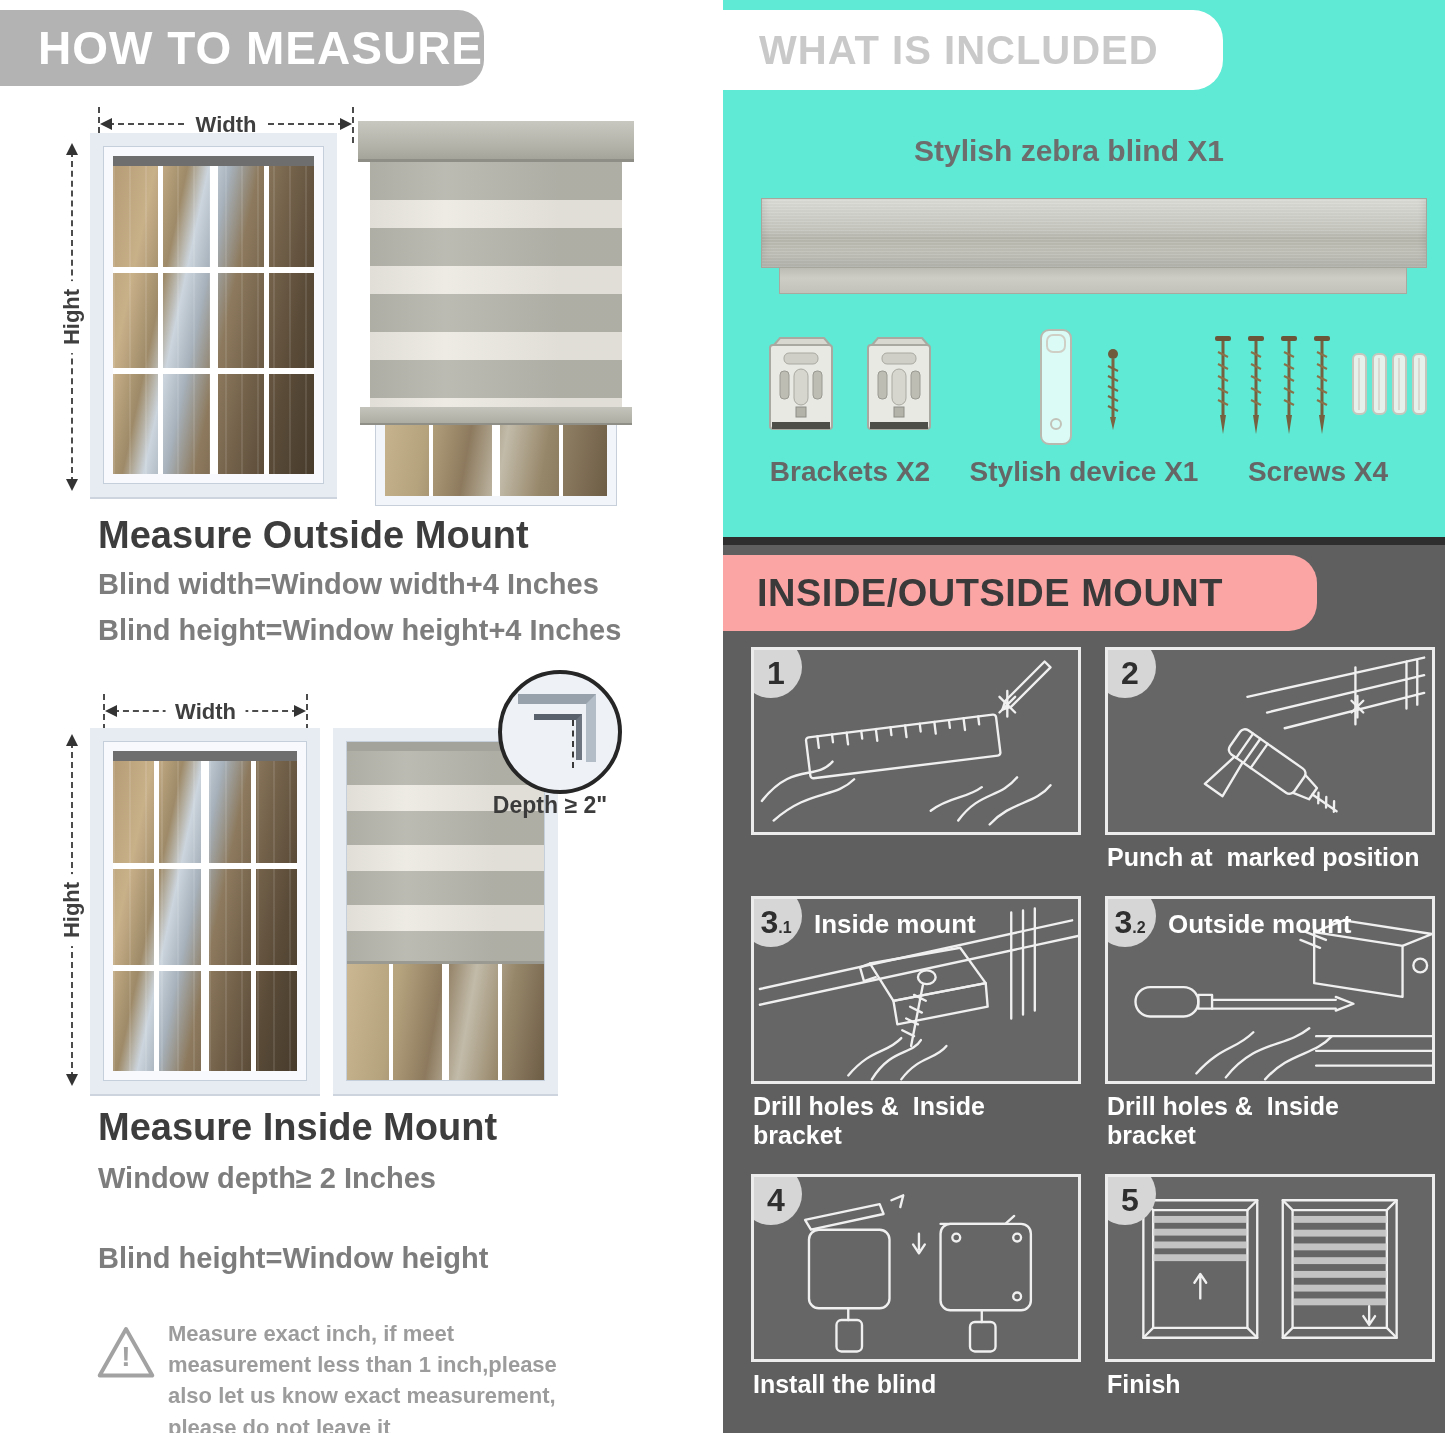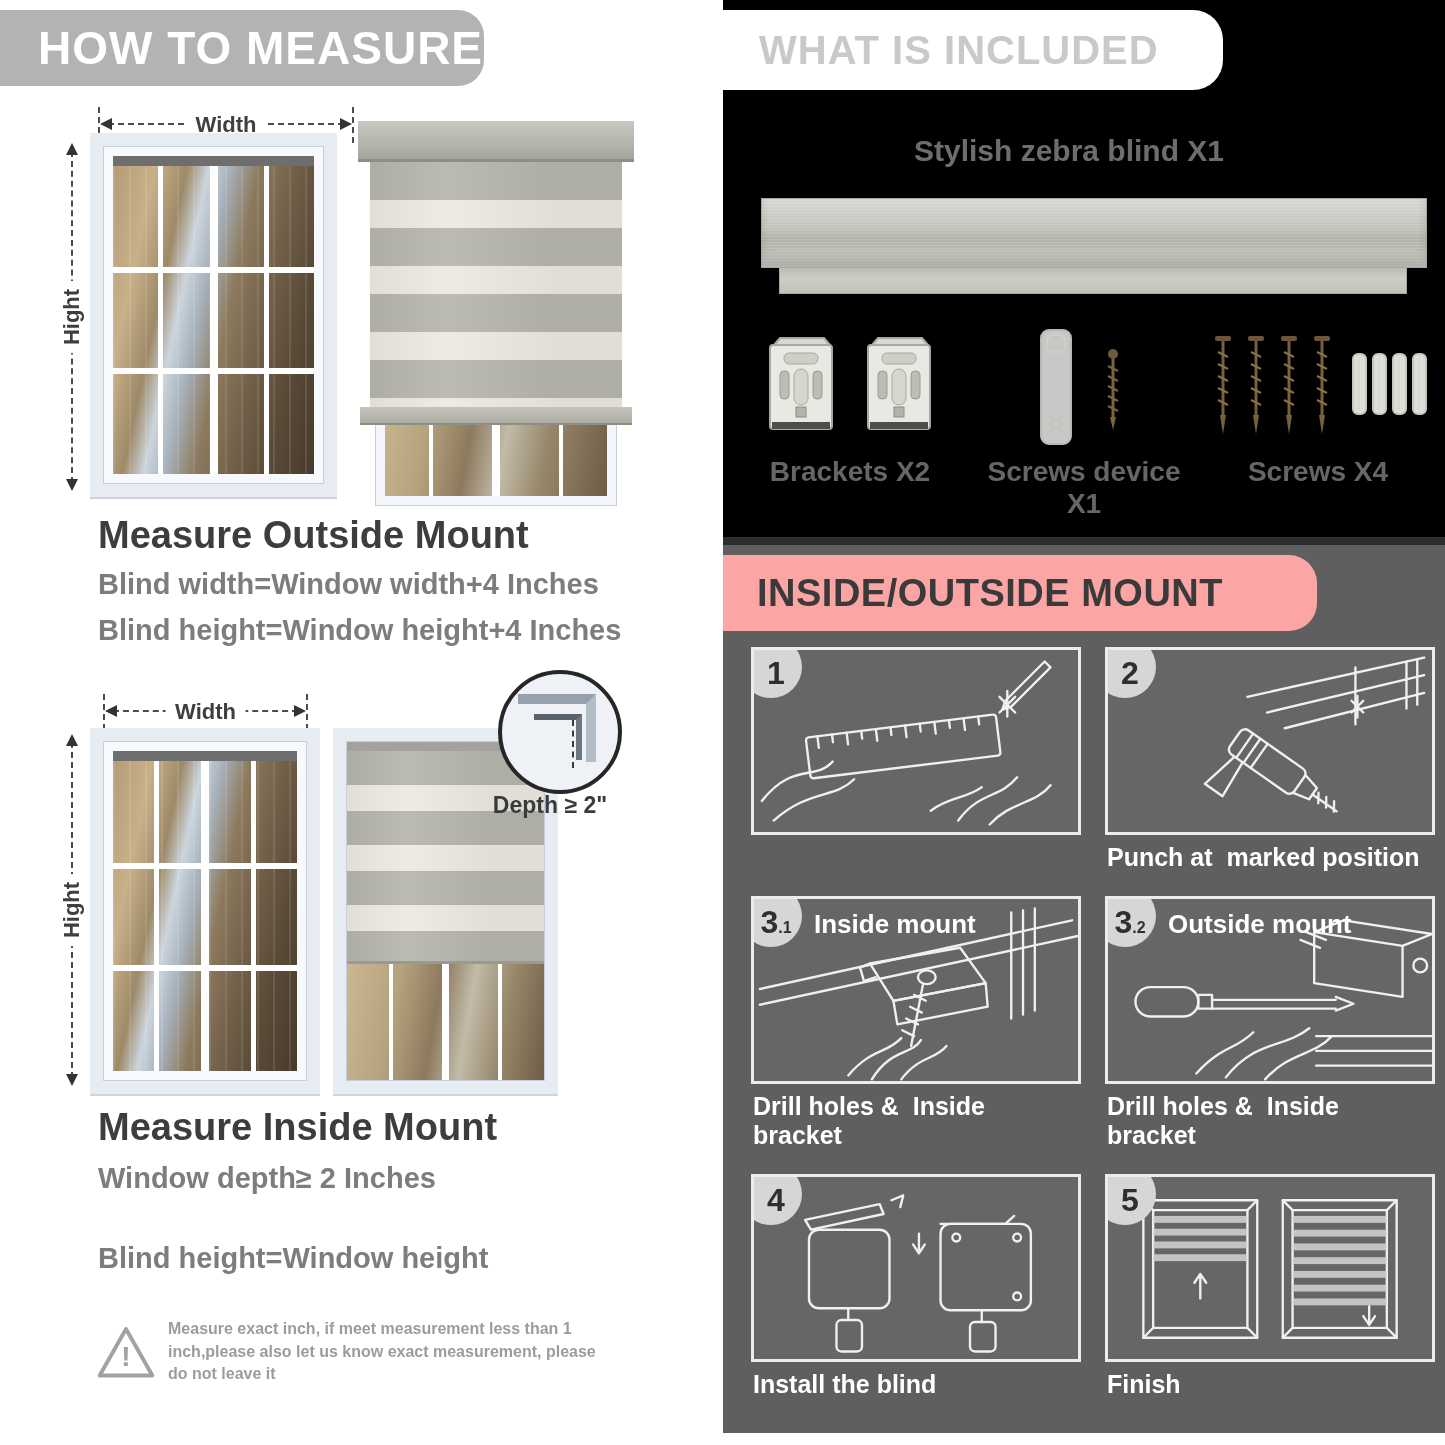--- a/index.html
+++ b/index.html
@@ -95,26 +95,26 @@
                font-weight:bold;font-size:23px;color:#3b3b3b;z-index:5;}
 
   .m-title{position:absolute;left:98px;margin:0;font-size:38px;font-weight:bold;color:#3d3d3d;}
   .t1{top:514px;} .t2{top:1106px;}
   .m-line{position:absolute;left:98px;margin:0;font-size:29px;font-weight:bold;color:#7d7d7d;}
   .l1a{top:568px;} .l1b{top:614px;}
   .l2a{top:1162px;} .l2b{top:1208px;} .l2c{top:1242px;}
 
   .warning{position:absolute;left:95px;top:1318px;width:540px;}
   .warn-tri{position:absolute;left:0;top:6px;}
-  .warn-text{position:absolute;left:73px;top:0;width:430px;margin:0;font-size:16px;line-height:1.42;
+  .warn-text{position:absolute;left:73px;top:0;width:430px;margin:0;font-size:22px;line-height:1.42;
              color:#9c9c9c;font-weight:bold;}
 
   
   .right-col{position:absolute;left:723px;top:0;width:722px;height:1445px;}
-  .included{position:absolute;left:0;top:0;width:722px;height:537px;background:#000000;}
+  .included{position:absolute;left:0;top:0;width:722px;height:537px;background:#5eead4;}
   .included-header{position:absolute;left:0;top:10px;width:500px;height:80px;background:#ffffff;
                    border-radius:0 30px 30px 0;color:#c9c9c9;font-weight:bold;font-size:40px;
                    line-height:80px;padding-left:36px;letter-spacing:1px;box-sizing:border-box;}
   .product-label{position:absolute;left:0;right:30px;top:134px;text-align:center;
                  font-size:30px;font-weight:bold;color:#6d6d6d;}
   .rail-main{position:absolute;left:38px;right:18px;top:198px;height:70px;
              border:1px solid #a6a69d;box-sizing:border-box;
              background:
                repeating-linear-gradient(0deg, rgba(255,255,255,.14) 0 1px, rgba(0,0,0,0) 1px 3px),
                linear-gradient(180deg,#d8d8d3 0%,#c2c2bb 45%,#b3b3aa 58%,#c8c8c1 100%);
@@ -290,21 +290,21 @@
             <svg width="150" height="130" viewBox="0 0 150 130">
               <rect x="32" y="6" width="30" height="114" rx="8" fill="#ffffff" fill-opacity="0.78" stroke="#b9b9b0" stroke-width="2"></rect>
               <rect x="38" y="11" width="18" height="17" rx="6" fill="none" stroke="#cfcfc6" stroke-width="2"></rect>
               <circle cx="47" cy="100" r="5" fill="none" stroke="#c2c2b9" stroke-width="2"></circle>
               <circle cx="104" cy="30" r="5" fill="#6f5a3d"></circle>
               <path d="M104 35 v58" stroke="#7c6443" stroke-width="3"></path>
               <path d="M99 42 l10 5 M99 52 l10 5 M99 62 l10 5 M99 72 l10 5 M99 82 l10 5" stroke="#7c6443" stroke-width="2"></path>
               <path d="M101 93 L104 106 L107 93 Z" fill="#7c6443"></path>
             </svg>
           </div>
-          <div class="item-label">Screws device X1</div>
+          <div class="item-label">Stylish device X1</div>
         </div>
 
         <div class="item">
           <div class="graphic">
             <svg width="230" height="130" viewBox="0 0 230 130">
               <g stroke="#75603f">
                 <g transform="translate(0,0)">
                     <rect x="12" y="12" width="16" height="5" rx="2" fill="#6b563a" stroke="none"></rect>
                     <path d="M20 17 v74" stroke-width="3"></path>
                     <path d="M15 28 l10 5 M15 40 l10 5 M15 52 l10 5 M15 64 l10 5 M15 76 l10 5" stroke="#8a7149" stroke-width="2"></path>

